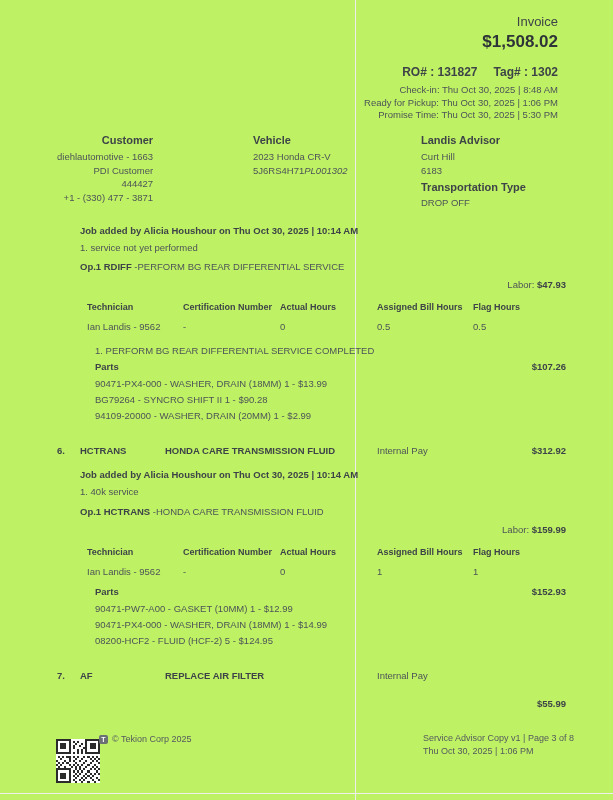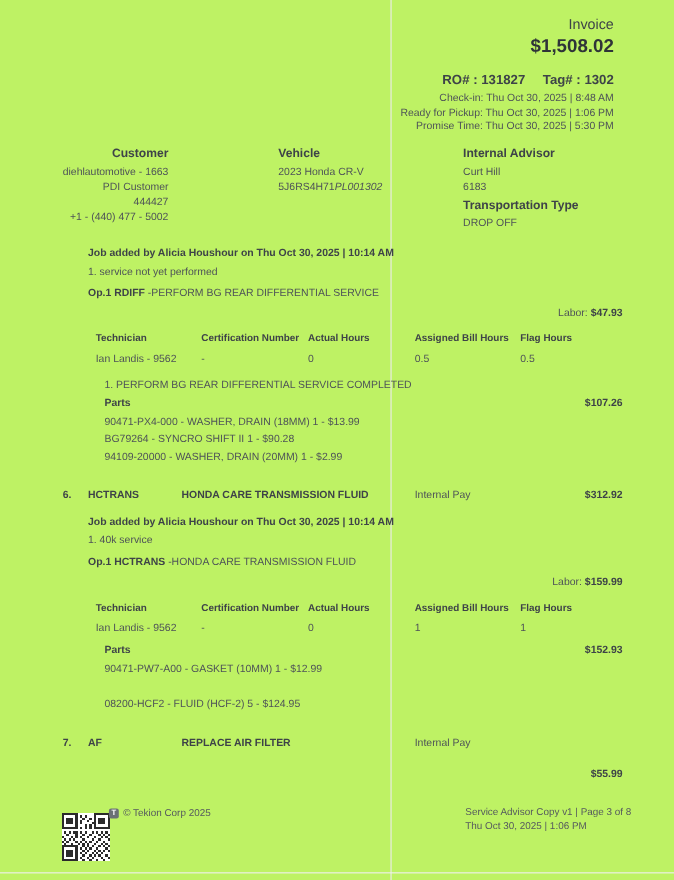--- a/index.html
+++ b/index.html
@@ -65,31 +65,31 @@
     <div class="meta-line meta-first">Check-in: Thu Oct 30, 2025 | 8:48 AM</div>
     <div class="meta-line">Ready for Pickup: Thu Oct 30, 2025 | 1:06 PM</div>
     <div class="meta-line">Promise Time: Thu Oct 30, 2025 | 5:30 PM</div>
   </div>
 
   <div class="info-block" style="left:57px; top:134px;text-align:right;">
     <div class="info-title">Customer</div>
     <div>diehlautomotive - 1663</div>
     <div>PDI Customer</div>
     <div>444427</div>
-    <div>+1 - (440) 477 - 5002</div>
+    <div>+1 - (330) 477 - 3871</div>
   </div>
 
   <div class="info-block" style="left:253px; top:134px;">
     <div class="info-title">Vehicle</div>
     <div>2023 Honda CR-V</div>
     <div><span>5J6RS4H71</span><span class="vin-italic">PL001302</span></div>
   </div>
 
   <div class="info-block" style="left:421px; top:134px;">
-    <div class="info-title">Internal Advisor</div>
+    <div class="info-title">Landis Advisor</div>
     <div>Curt Hill</div>
     <div>6183</div>
   </div>
 
   <div class="info-block" style="left:421px; top:181px;">
     <div class="info-title" style="margin-bottom:3px;">Transportation Type</div>
     <div>DROP OFF</div>
   </div>
 
   <div class="line bold" style="left:80px; top:225px;">Job added by Alicia Houshour on Thu Oct 30, 2025 | 10:14 AM</div>
@@ -147,20 +147,21 @@
     <div class="td">Ian Landis - 9562</div>
     <div class="td">-</div>
     <div class="td">0</div>
     <div class="td">1</div>
     <div class="td">1</div>
   </div>
 
   <div class="line bold" style="left:95px; top:586px;">Parts</div>
   <div class="amount" style="top:586px;">$152.93</div>
   <div class="line" style="left:95px; top:603px;">90471-PW7-A00 - GASKET (10MM) 1 - $12.99</div>
+  <div class="line" style="left:95px; top:619px;">90471-PX4-000 - WASHER, DRAIN (18MM) 1 - $14.99</div>
   <div class="line" style="left:95px; top:635px;">08200-HCF2 - FLUID (HCF-2) 5 - $124.95</div>
 
   <div class="job-row" style="top:670px;">
     <span class="job-num">7.</span>
     <span class="job-code">AF</span>
     <span class="job-title">REPLACE AIR FILTER</span>
     <span class="job-pay">Internal Pay</span>
   </div>
   <div class="amount" style="top:698px;">$55.99</div>
 

